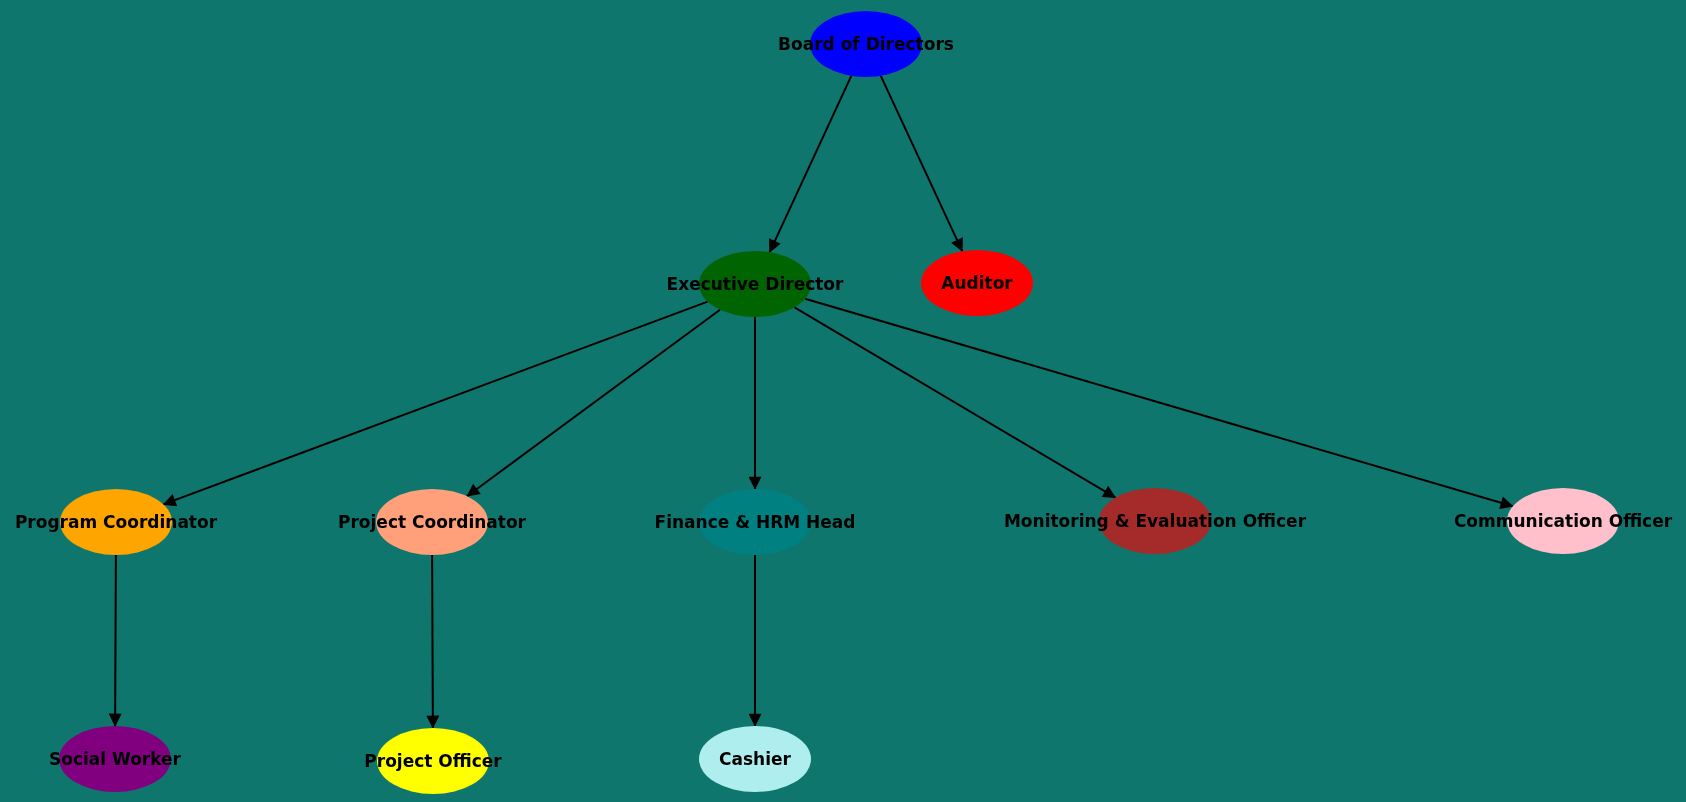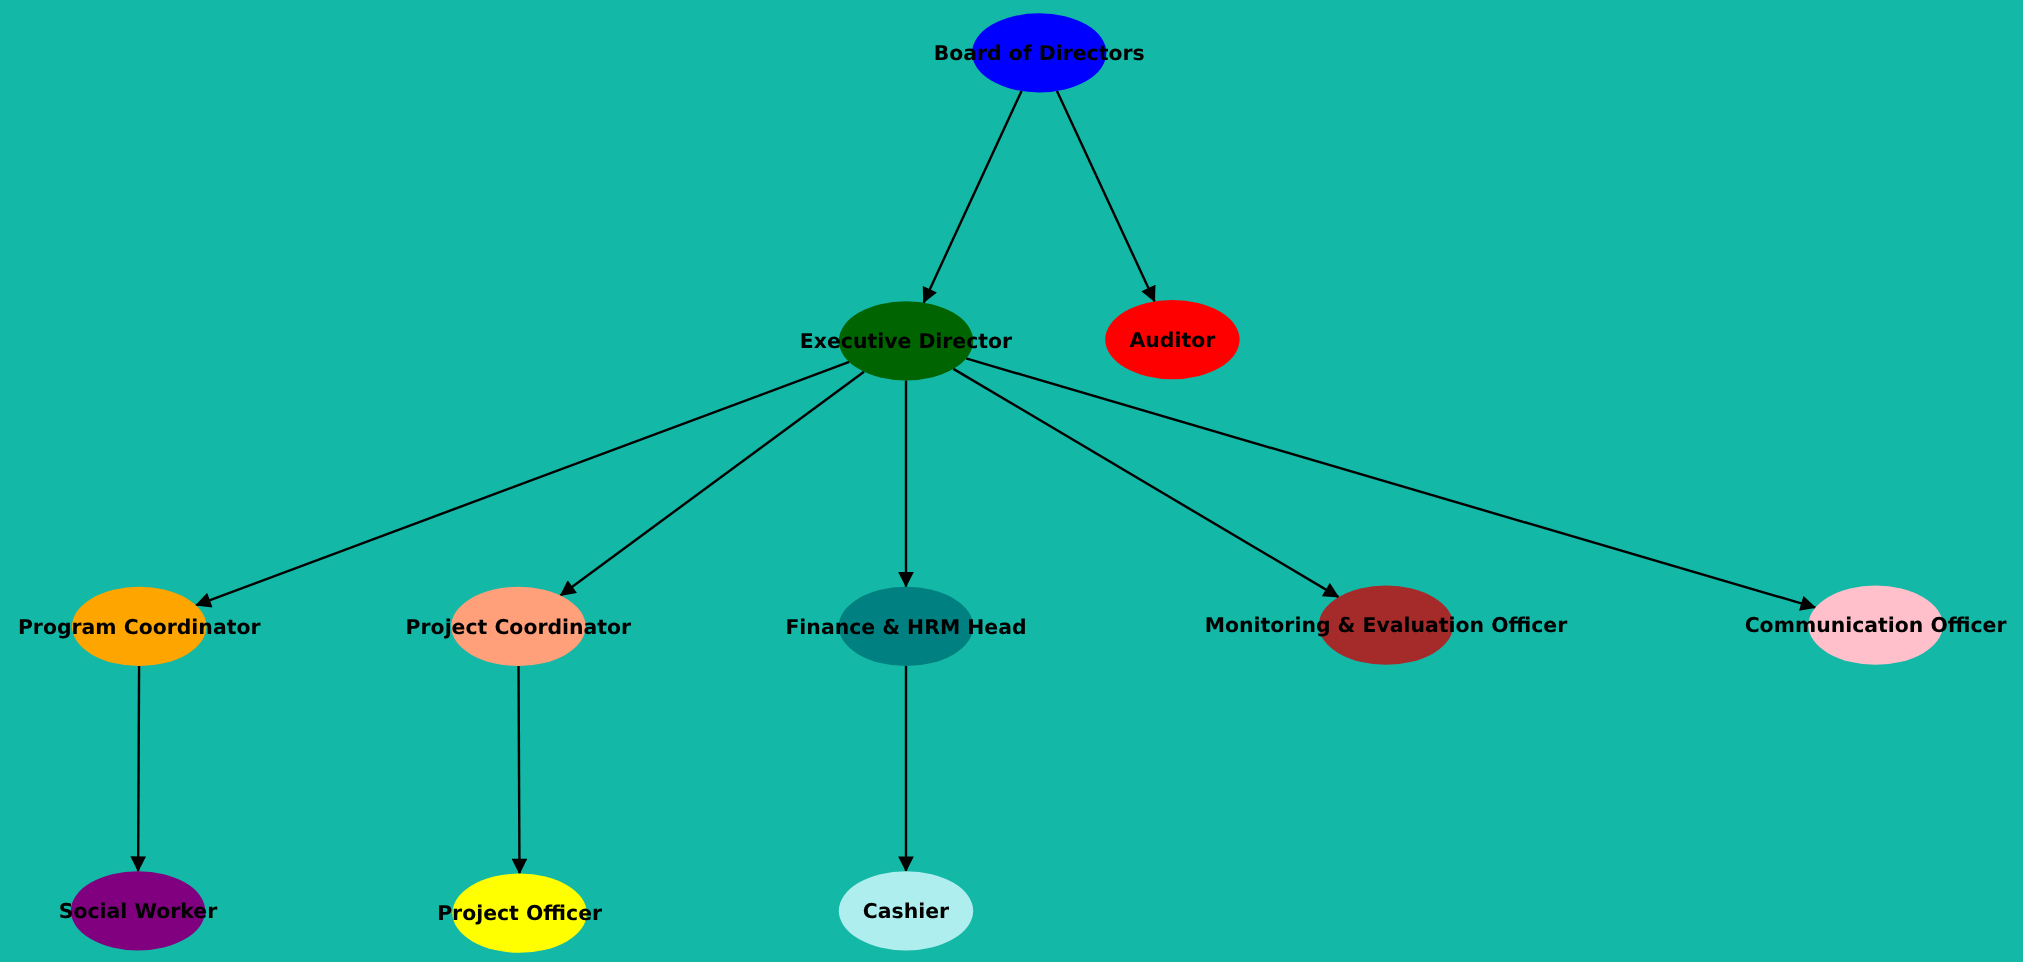--- a/index.html
+++ b/index.html
@@ -4,21 +4,21 @@
 <style>
   html, body {
     margin: 0;
     padding: 0;
     background: #ffffff;
   }
   .canvas {
     position: relative;
     width: 1686px;
     height: 802px;
-    background: #14b8a6;
+    background: #0f766e;
     overflow: hidden;
     font-family: "DejaVu Sans", sans-serif;
   }
   svg {
     display: block;
   }
   .node-label {
     font-family: "DejaVu Sans", sans-serif;
     font-size: 17px;
     font-weight: bold;

